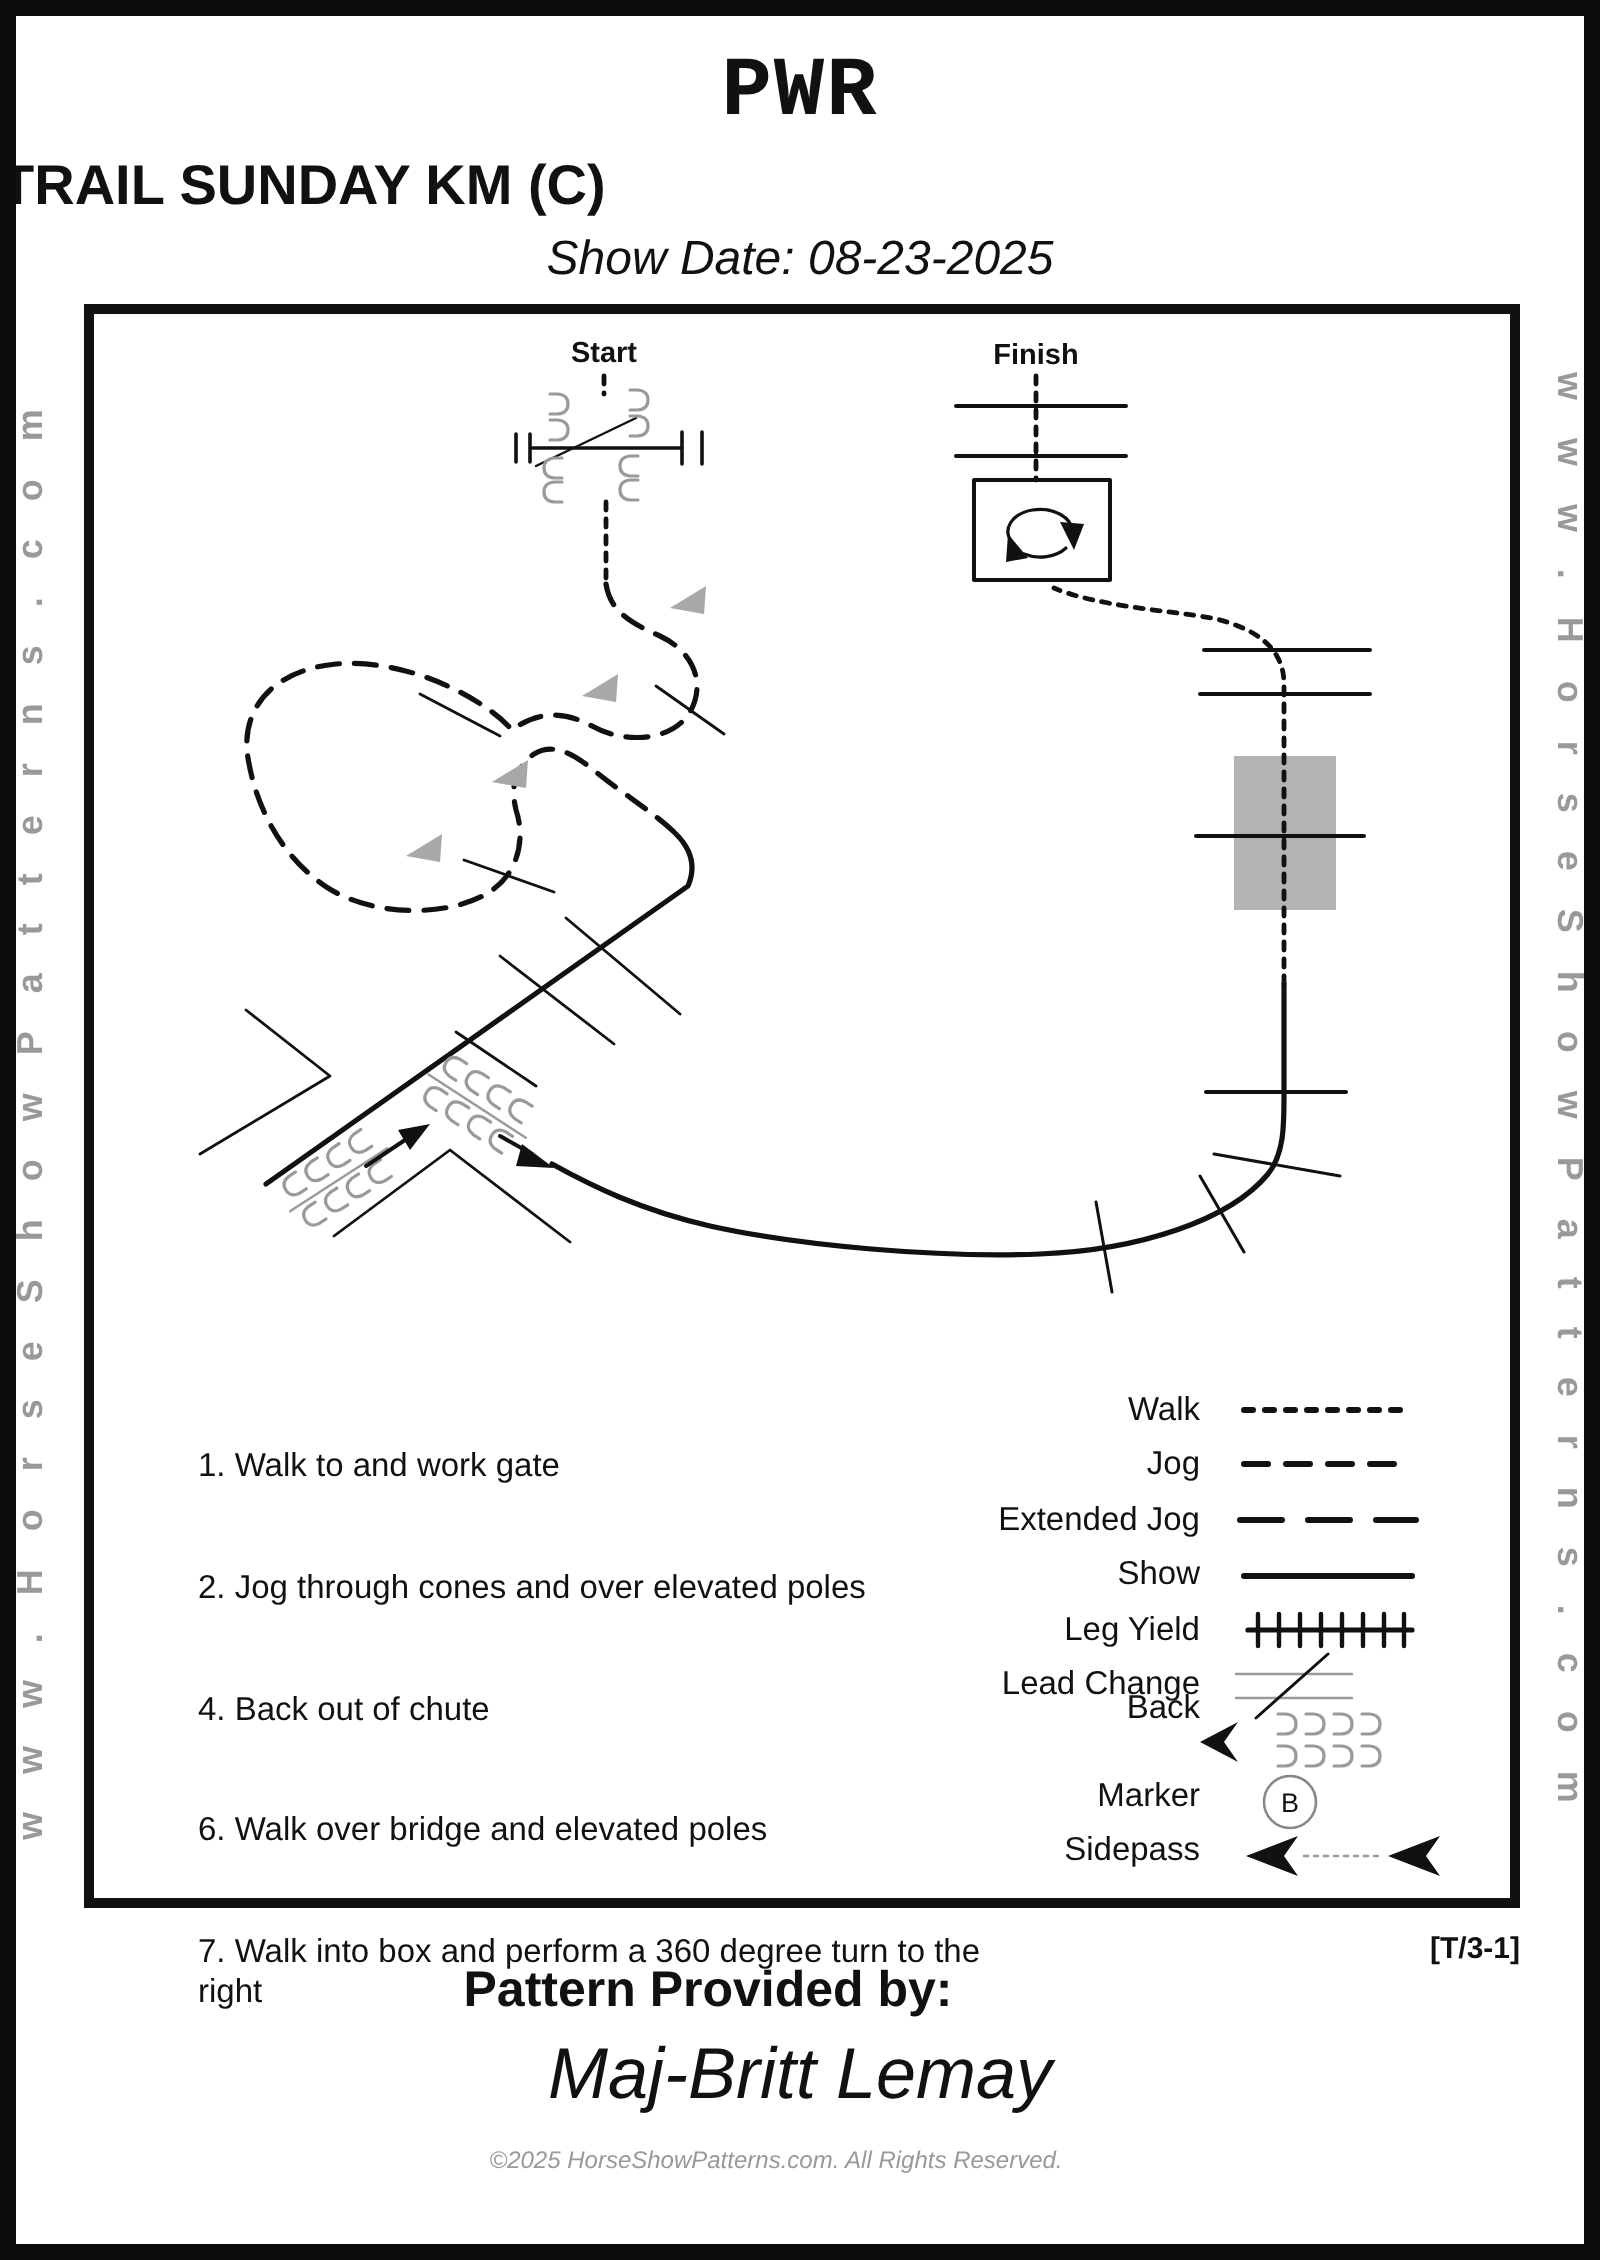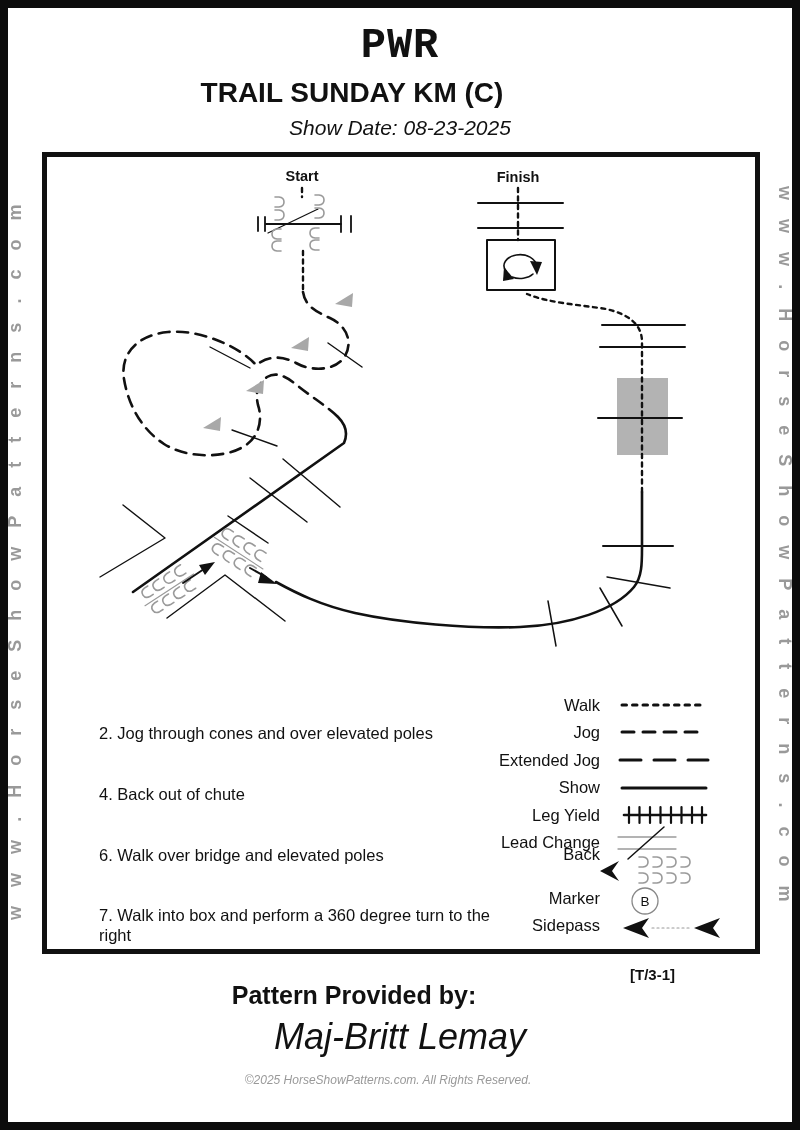--- a/index.html
+++ b/index.html
@@ -3,37 +3,37 @@
 <meta charset="utf-8">
 <style>
   html,body{margin:0;padding:0;}
   body{
     width:800px;height:1130px;position:relative;background:#fff;
     font-family:"Liberation Sans",sans-serif;color:#111;overflow:hidden;
   }
   .outer-frame{position:absolute;inset:0;border:8px solid #0c0c0c;pointer-events:none;z-index:50;}
   .page-title{position:absolute;top:22px;left:0;width:800px;text-align:center;
     font-family:Liberation Mono, monospace;font-weight:bold;font-size:42px;letter-spacing:1px;}
-  .page-subtitle{position:absolute;top:77px;left:0;width:704px;text-align:center;
+  .page-subtitle{position:absolute;top:77px;left:0;width:704px;text-align:left;
     font-weight:bold;font-size:28px;}
   .show-date{position:absolute;top:116px;left:0;width:800px;text-align:center;
-    font-style:italic;font-size:21px;}
+    font-style:italic;font-size:24px;}
   .diagram-box{position:absolute;left:42px;top:152px;width:718px;height:802px;
     border:5px solid #111;box-sizing:border-box;background:#fff;}
   .watermark{position:absolute;top:152px;height:802px;width:32px;
     writing-mode:vertical-rl;text-align:center;
     font-weight:bold;font-size:18px;letter-spacing:19px;color:#999;}
   .watermark.left{left:5px;transform:rotate(180deg);}
   .watermark.right{left:763px;}
   svg.pattern{position:absolute;left:0;top:0;z-index:10;}
   .instructions{position:absolute;left:99px;top:683px;width:394px;z-index:20;
     font-size:16.5px;line-height:20.2px;white-space:pre-wrap;}
   .legend-label{position:absolute;left:440px;width:160px;height:20px;z-index:20;
     text-align:right;font-size:16.5px;}
-  .pattern-code{position:absolute;left:630px;top:966px;width:130px;text-align:left;
+  .pattern-code{position:absolute;left:630px;top:966px;width:130px;text-align:right;
     font-weight:bold;font-size:15px;}
   .provided-by{position:absolute;top:981px;left:0;width:708px;text-align:center;
     font-weight:bold;font-size:25px;}
   .author{position:absolute;top:1016px;left:0;width:800px;text-align:center;
     font-style:italic;font-size:36px;}
   .copyright{position:absolute;top:1073px;left:0;width:776px;text-align:center;
     font-style:italic;font-size:12px;color:#999;}
 </style>
 </head>
 <body>
@@ -192,20 +192,21 @@
     </g>
     <g>
       <polygon points="623,928 649,918 642,928 649,938" fill="#111" stroke="none"></polygon>
       <polygon points="694,928 720,918 713,928 720,938" fill="#111" stroke="none"></polygon>
       <path d="M652,928 H692" stroke="#999" stroke-width="1.2" stroke-dasharray="2,3"></path>
     </g>
   </g>
 </svg>
 
 <div class="instructions">
+  <div>1. Walk to and work gate</div>
   <div>2. Jog through cones and over elevated poles</div>
   <div>4. Back out of chute</div>
   <div>6. Walk over bridge and elevated poles</div>
   <div>7. Walk into box and perform a 360 degree turn to the right</div>
   
 </div>
 
 <div class="legend-label" style="top:696px">Walk</div>
 <div class="legend-label" style="top:723px">Jog</div>
 <div class="legend-label" style="top:751px">Extended Jog</div>

